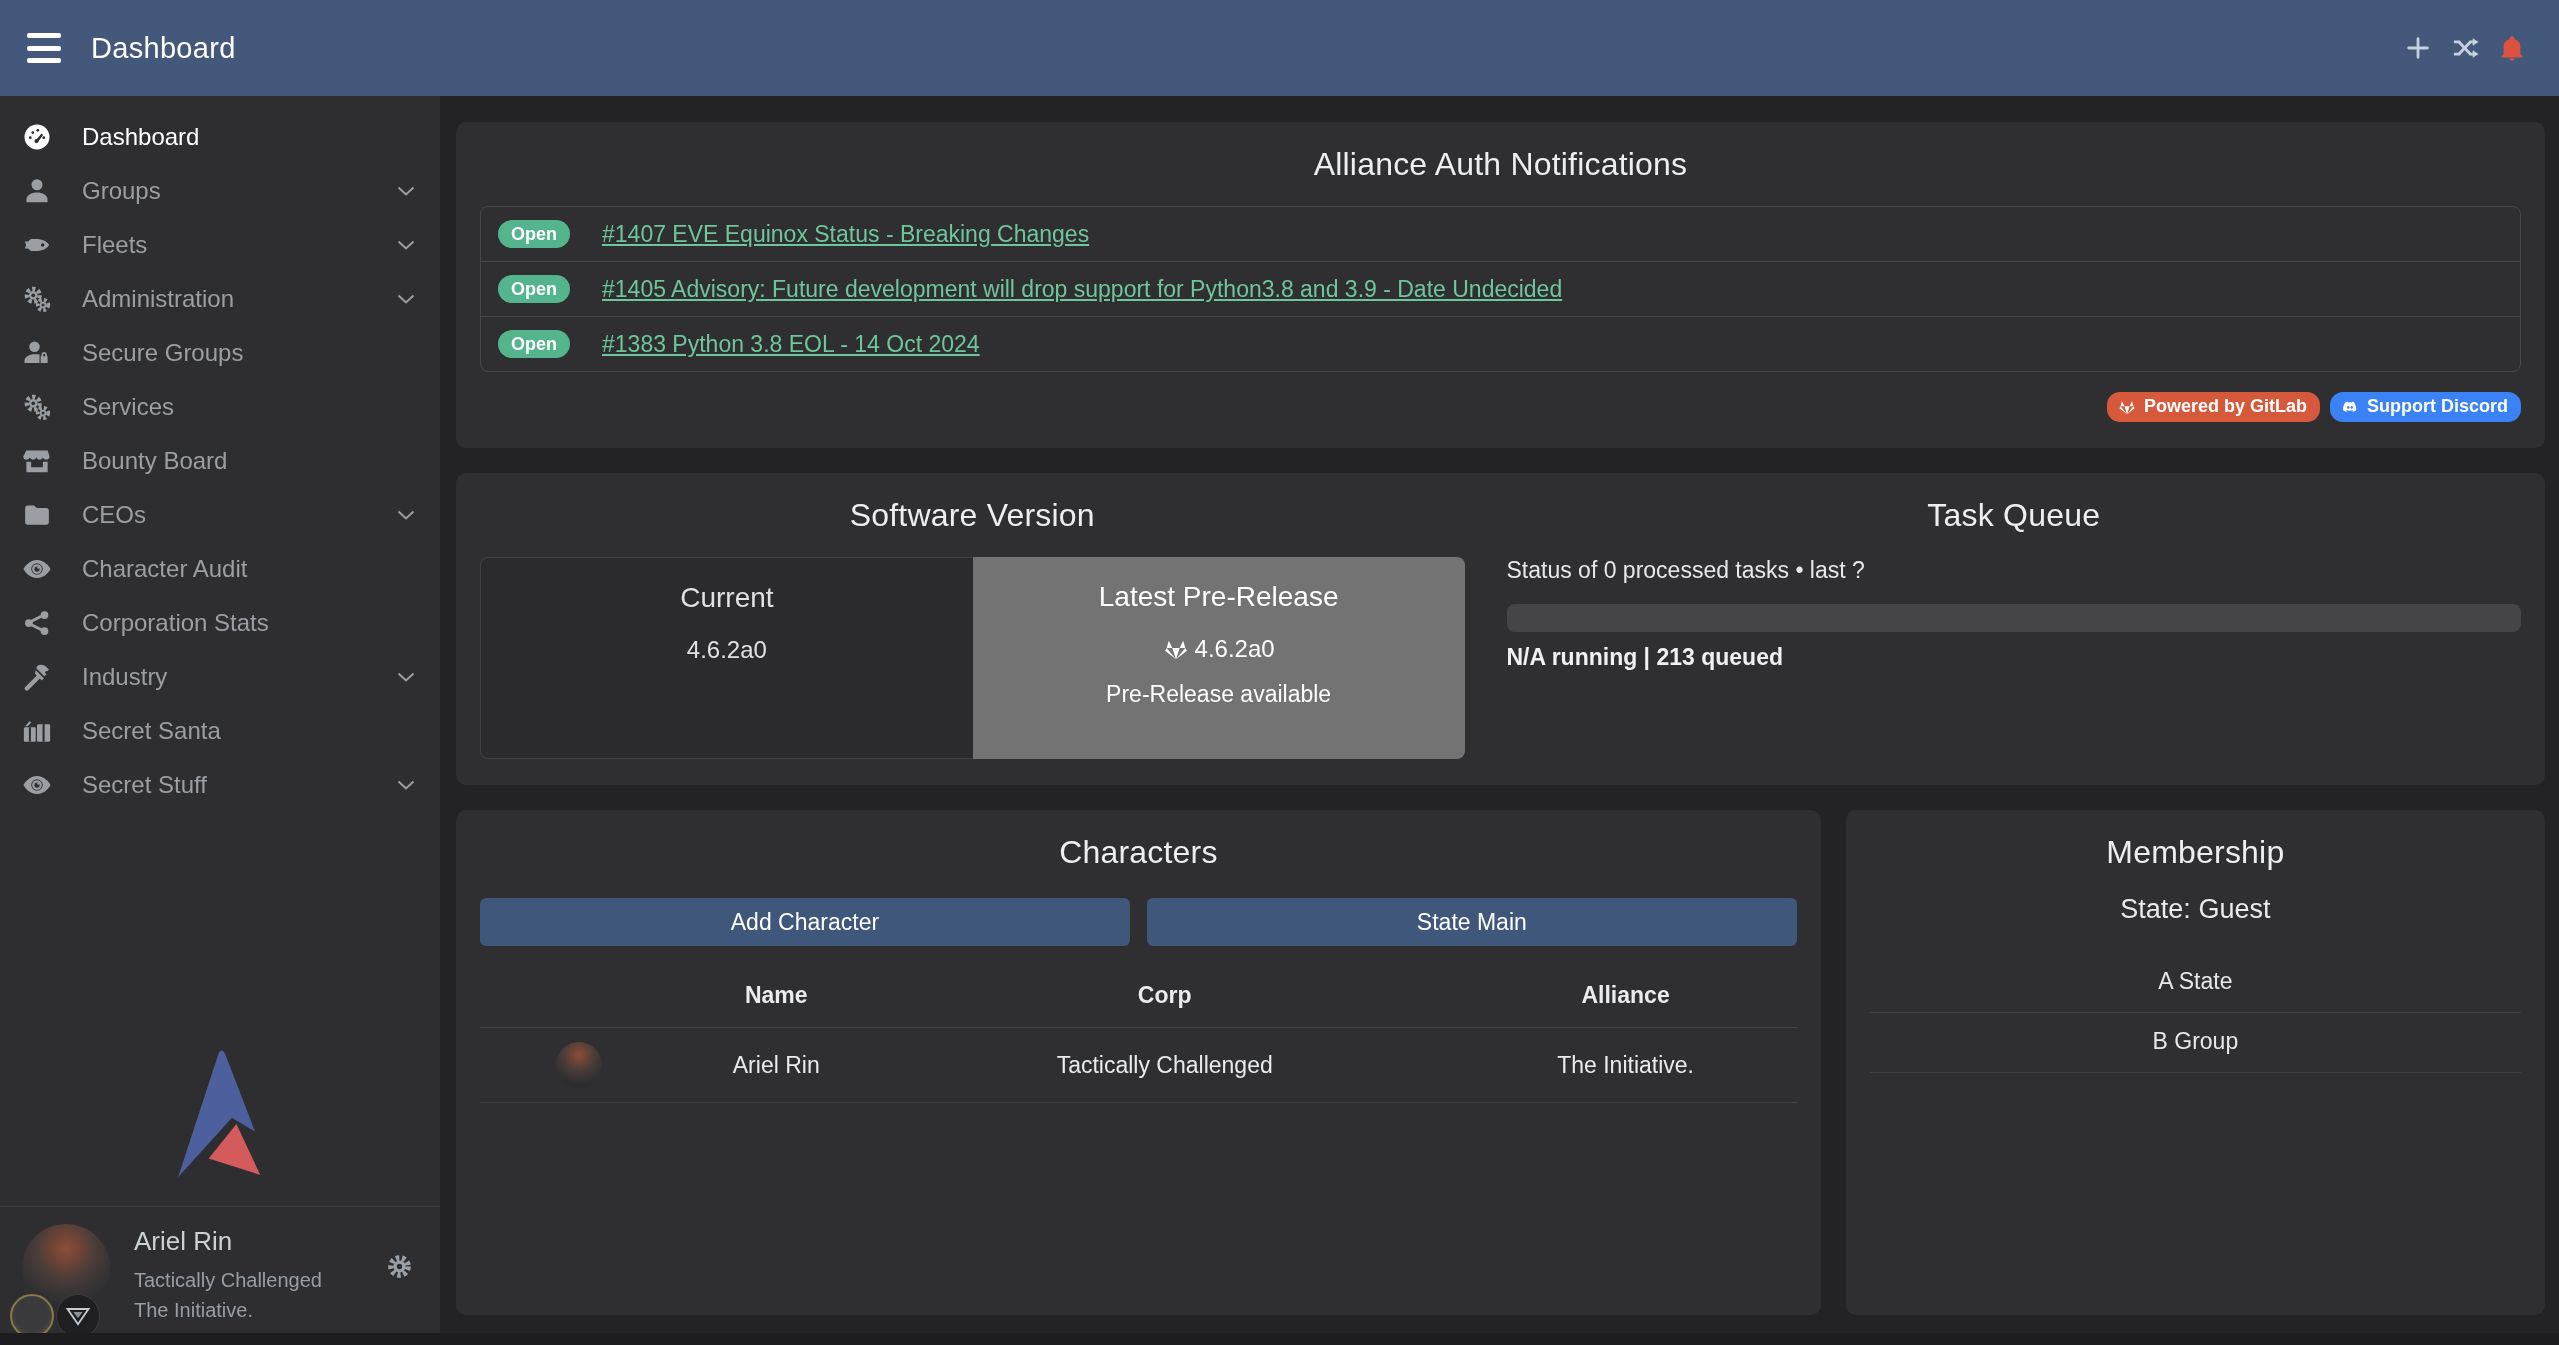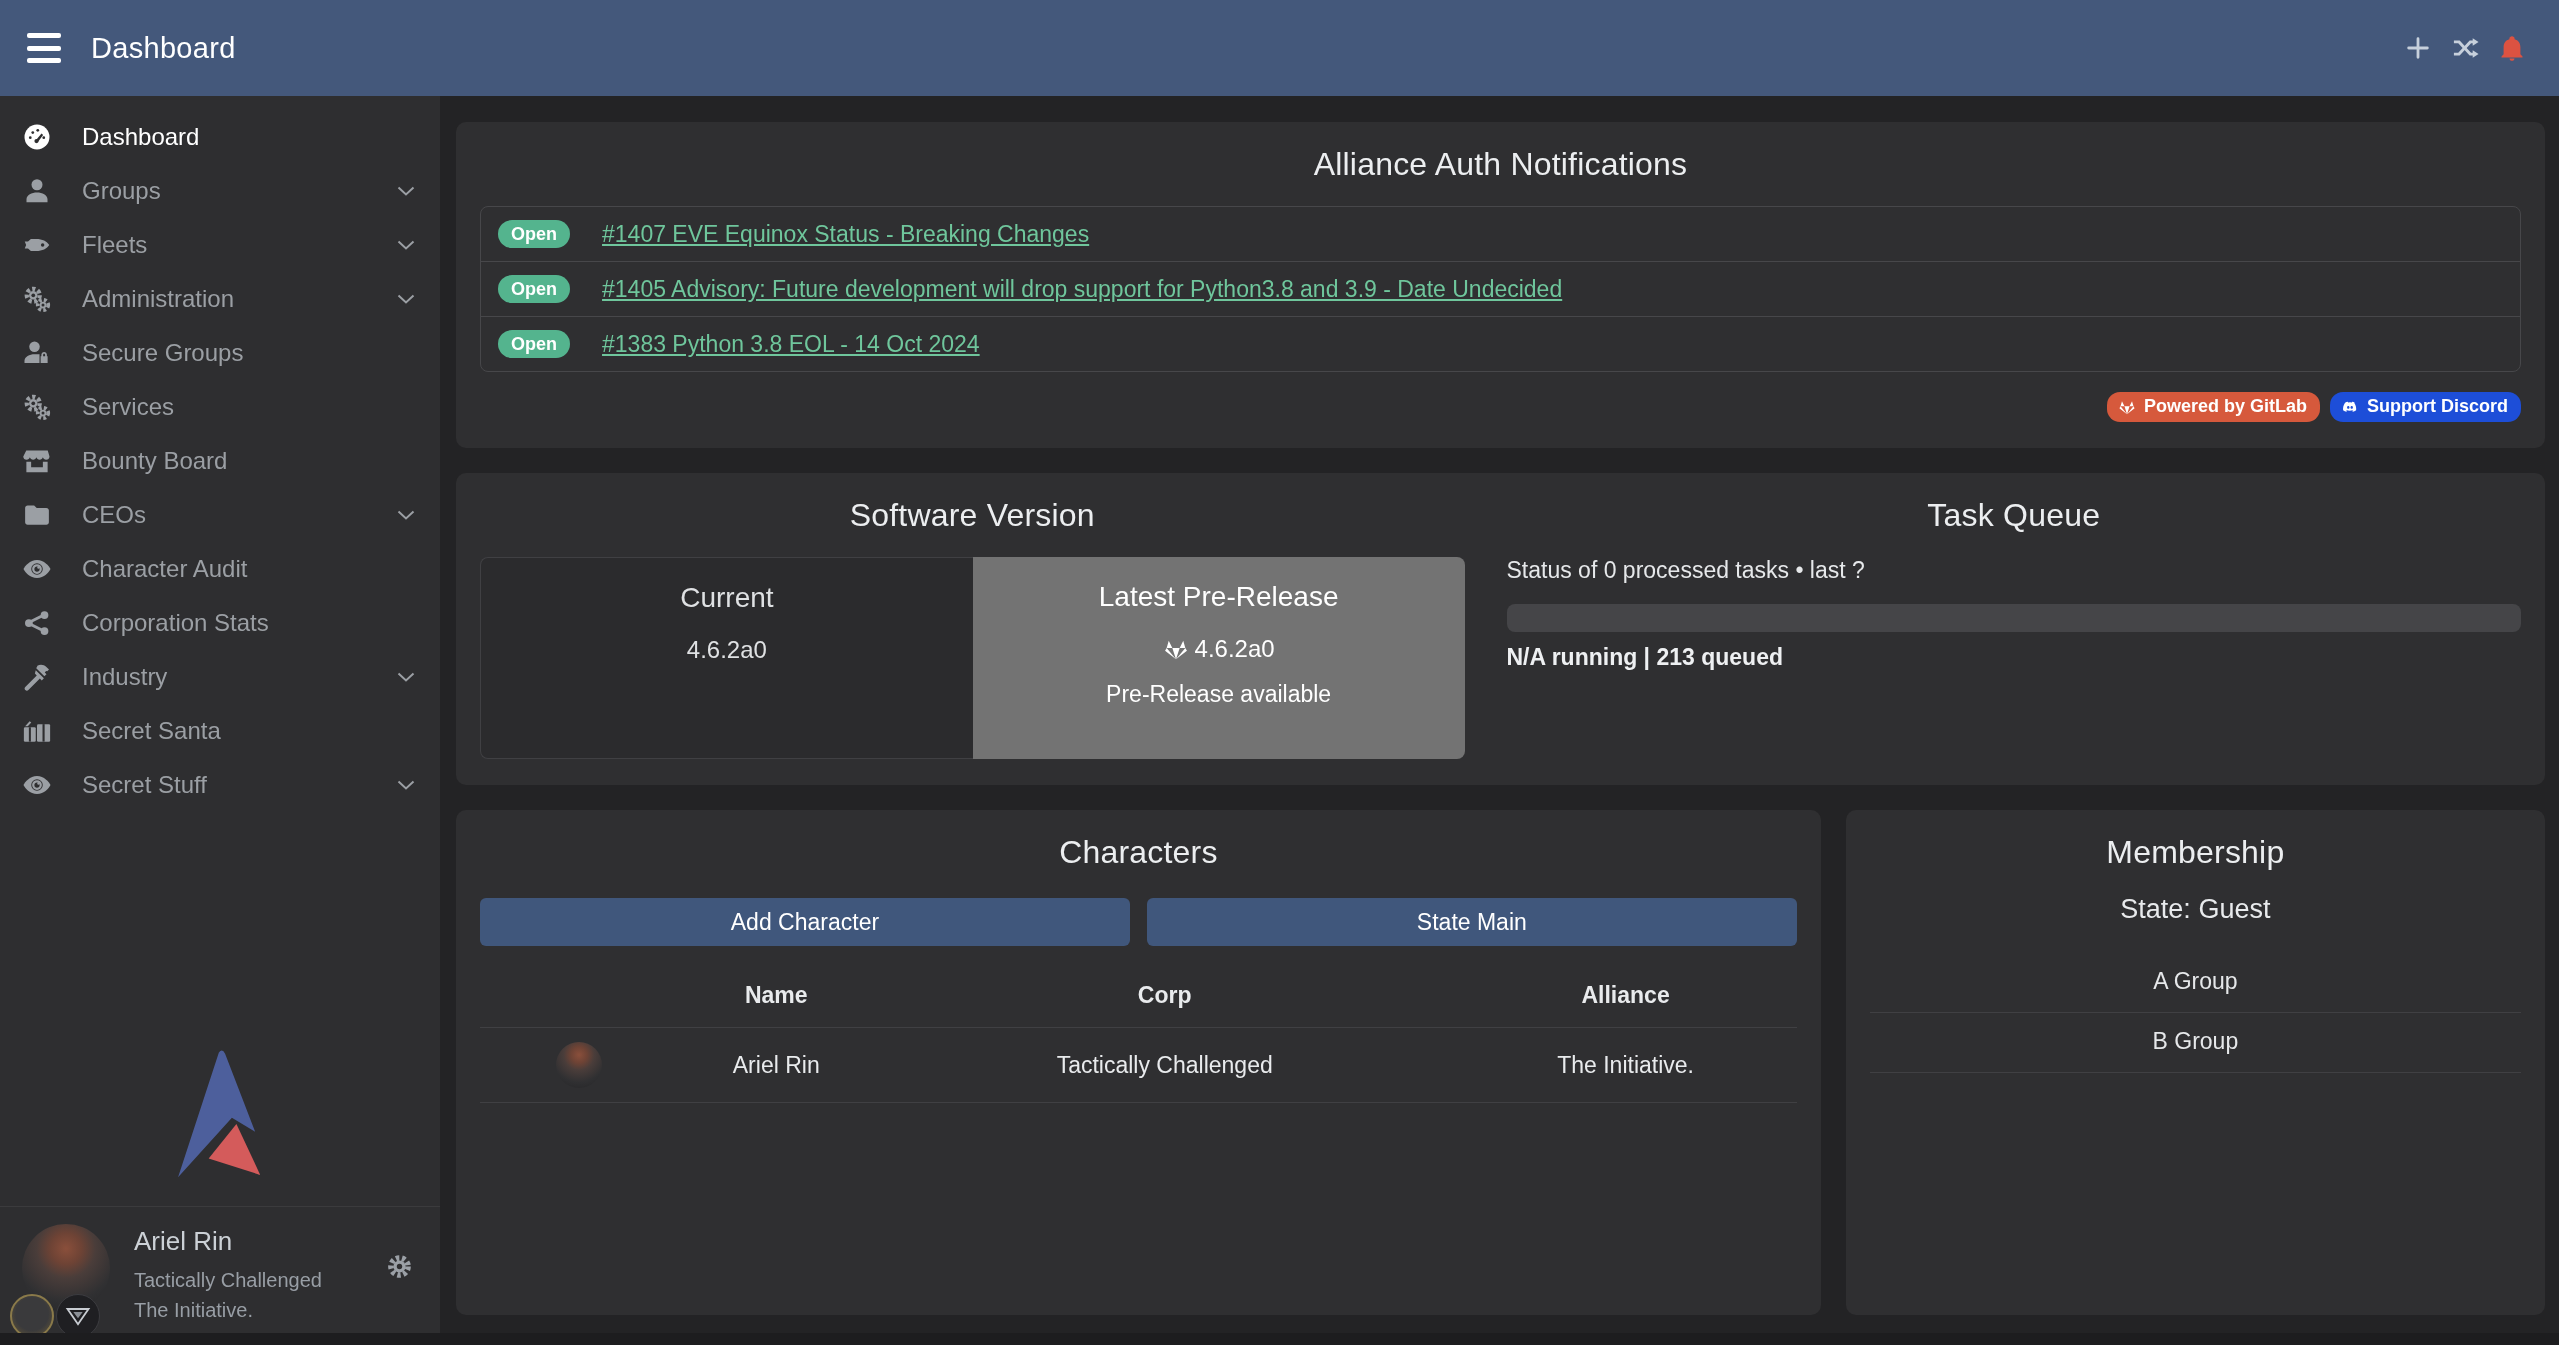--- a/index.html
+++ b/index.html
@@ -65,21 +65,21 @@
                border-bottom:1px solid #47474a; }
   .notif-row:last-child { border-bottom:none; }
   .open-badge { background:#54b48e; color:#fff; font-size:18px; font-weight:700;
                 padding:5px 13px; border-radius:14px; line-height:1; }
   .notif-link { color:#6fc69c; font-size:23px; text-decoration:underline; cursor:pointer; }
   .powered-row { display:flex; justify-content:flex-end; gap:10px; margin-top:20px; }
   .pbadge { display:inline-flex; align-items:center; gap:8px; color:#fff; font-weight:700;
             font-size:18px; padding:4px 13px 5px 11px; border-radius:13px; text-decoration:none; cursor:pointer; }
   .pbadge svg { width:18px; height:18px; }
   .pbadge.gitlab { background:#d6593c; }
-  .pbadge.discord { background:#1d4ed8; }
+  .pbadge.discord { background:#3b82f6; }
 
   
   .split { display:flex; }
   .sv-col { width:50%; padding-right:36px; }
   .tq-col { width:50%; padding-left:6px; }
   .version-row { display:flex; height:202px; }
   .vbox { flex:1; display:flex; flex-direction:column; align-items:center; padding-top:24px; }
   .vbox-title { font-size:28px; line-height:32px; margin-bottom:22px; }
   .vbox-version { font-size:24px; display:flex; align-items:center; gap:6px; }
   .vbox-version svg { width:26px; height:26px; }
@@ -470,19 +470,19 @@
               <td>Tactically Challenged</td>
               <td>The Initiative.</td>
             </tr>
           </tbody>
         </table>
       </section>
 
       <section class="panel membership">
         <h2 class="panel-title">Membership</h2>
         <div class="mem-state">State: Guest</div>
-        <div class="group-row">A Group</div>
+        <div class="group-row">A State</div>
         <div class="group-row">B Group</div>
       </section>
     </div>
 
   </main>
 </div>
 
 </body></html>

